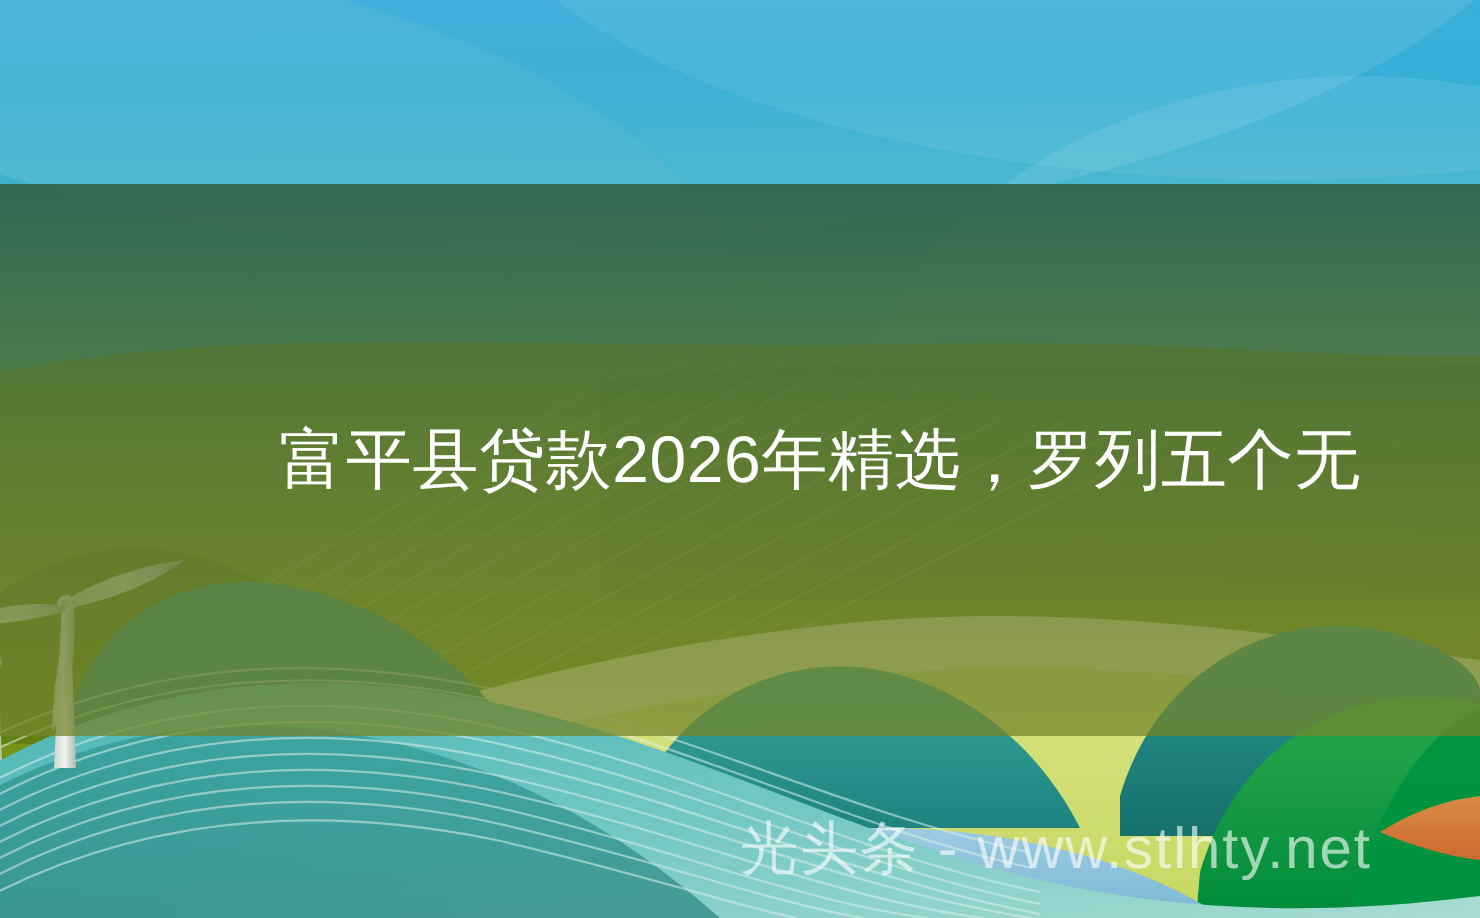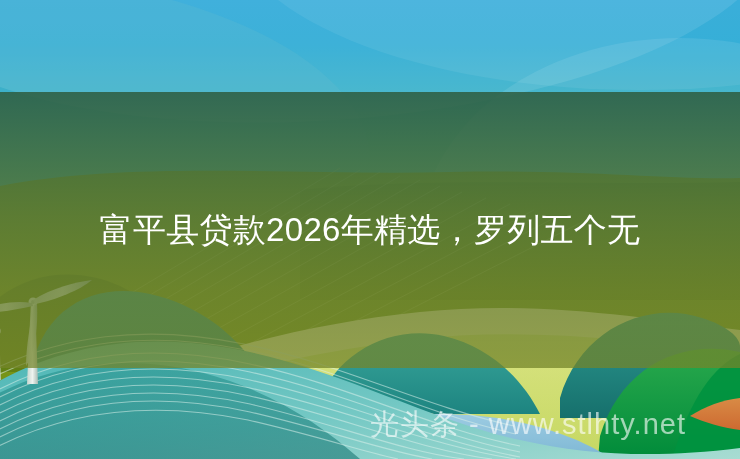--- a/index.html
+++ b/index.html
@@ -51,21 +51,21 @@
     background:linear-gradient(180deg,
        rgba(46,94,66,0.88) 0%,
        rgba(60,104,63,0.86) 18%,
        rgba(83,116,56,0.82) 45%,
        rgba(103,126,48,0.78) 72%,
        rgba(116,133,42,0.74) 100%);
   }
 
   .title-wrap{
     position:absolute;left:0;top:92px;width:740px;height:276px;
-    display:flex;align-items:center;justify-content:center;
+    display:flex;align-items:center;justify-content:flex-end;
   }
   .title{
     width:660px;
     text-align:center;
     color:#ffffff;
     font-size:33px;
     line-height:54px;
     letter-spacing:0.3px;
     font-family:"Liberation Sans","DejaVu Sans",sans-serif;
   }

